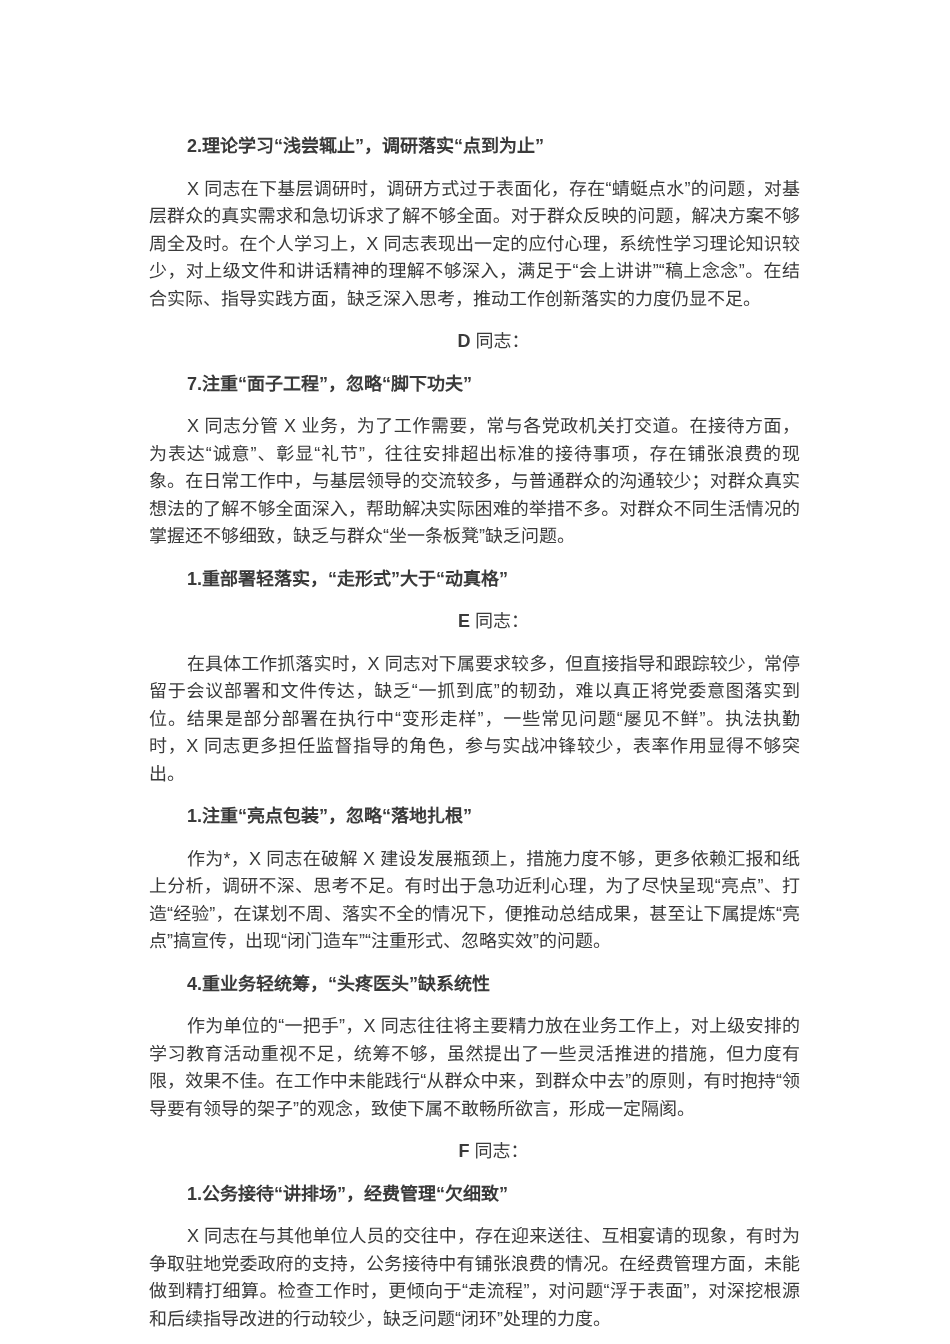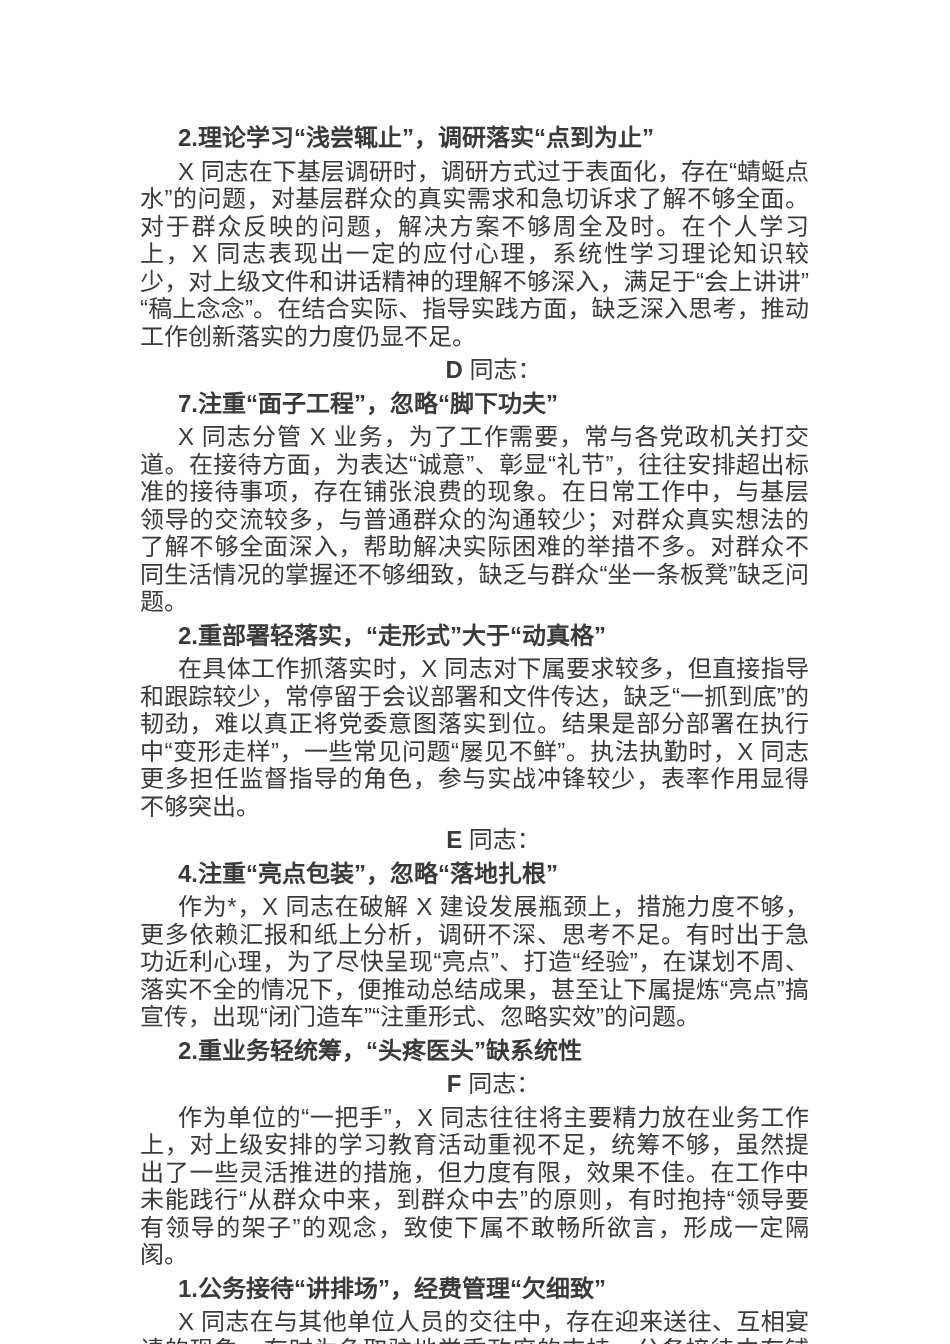--- a/index.html
+++ b/index.html
@@ -26,22 +26,22 @@
 
   .doc-body {
     position: absolute;
     left: 134px;
     top: 118px;
     width: 681px;
   }
 
   
   .p {
-    margin: 6px;
-    font-size: 24px;
+    margin: 15px;
+    font-size: 18px;
     line-height: 27.5px;
     text-align: justify;
     text-justify: inter-ideograph;
     letter-spacing: 0;
     word-break: break-all;
     color: #3a3a3a;
     font-weight: 400;
   }
 
   
@@ -72,25 +72,25 @@
 </head>
 <body>
 
 <div class="page">
   <div class="doc-body" id="doc-body">
       <p class="p heading">2.理论学习“浅尝辄止”，调研落实“点到为止”</p>
       <p class="p para">X 同志在下基层调研时，调研方式过于表面化，存在“蜻蜓点水”的问题，对基层群众的真实需求和急切诉求了解不够全面。对于群众反映的问题，解决方案不够周全及时。在个人学习上，X 同志表现出一定的应付心理，系统性学习理论知识较少，对上级文件和讲话精神的理解不够深入，满足于“会上讲讲”“稿上念念”。在结合实际、指导实践方面，缺乏深入思考，推动工作创新落实的力度仍显不足。</p>
       <p class="p person"><span class="lead">D</span><span> 同志：</span></p>
       <p class="p heading">7.注重“面子工程”，忽略“脚下功夫”</p>
       <p class="p para">X 同志分管 X 业务，为了工作需要，常与各党政机关打交道。在接待方面，为表达“诚意”、彰显“礼节”，往往安排超出标准的接待事项，存在铺张浪费的现象。在日常工作中，与基层领导的交流较多，与普通群众的沟通较少；对群众真实想法的了解不够全面深入，帮助解决实际困难的举措不多。对群众不同生活情况的掌握还不够细致，缺乏与群众“坐一条板凳”缺乏问题。</p>
-      <p class="p heading">2.重部署轻落实，“走形式”大于“动真格”</p>
+      <p class="p heading">1.重部署轻落实，“走形式”大于“动真格”</p>
+      <p class="p person"><span class="lead">E</span><span> 同志：</span></p>
       <p class="p para">在具体工作抓落实时，X 同志对下属要求较多，但直接指导和跟踪较少，常停留于会议部署和文件传达，缺乏“一抓到底”的韧劲，难以真正将党委意图落实到位。结果是部分部署在执行中“变形走样”，一些常见问题“屡见不鲜”。执法执勤时，X 同志更多担任监督指导的角色，参与实战冲锋较少，表率作用显得不够突出。</p>
-      <p class="p person"><span class="lead">E</span><span> 同志：</span></p>
-      <p class="p heading">4.注重“亮点包装”，忽略“落地扎根”</p>
+      <p class="p heading">1.注重“亮点包装”，忽略“落地扎根”</p>
       <p class="p para">作为*，X 同志在破解 X 建设发展瓶颈上，措施力度不够，更多依赖汇报和纸上分析，调研不深、思考不足。有时出于急功近利心理，为了尽快呈现“亮点”、打造“经验”，在谋划不周、落实不全的情况下，便推动总结成果，甚至让下属提炼“亮点”搞宣传，出现“闭门造车”“注重形式、忽略实效”的问题。</p>
-      <p class="p heading">2.重业务轻统筹，“头疼医头”缺系统性</p>
+      <p class="p heading">4.重业务轻统筹，“头疼医头”缺系统性</p>
+      <p class="p para">作为单位的“一把手”，X 同志往往将主要精力放在业务工作上，对上级安排的学习教育活动重视不足，统筹不够，虽然提出了一些灵活推进的措施，但力度有限，效果不佳。在工作中未能践行“从群众中来，到群众中去”的原则，有时抱持“领导要有领导的架子”的观念，致使下属不敢畅所欲言，形成一定隔阂。</p>
       <p class="p person"><span class="lead">F</span><span> 同志：</span></p>
-      <p class="p para">作为单位的“一把手”，X 同志往往将主要精力放在业务工作上，对上级安排的学习教育活动重视不足，统筹不够，虽然提出了一些灵活推进的措施，但力度有限，效果不佳。在工作中未能践行“从群众中来，到群众中去”的原则，有时抱持“领导要有领导的架子”的观念，致使下属不敢畅所欲言，形成一定隔阂。</p>
       <p class="p heading">1.公务接待“讲排场”，经费管理“欠细致”</p>
       <p class="p para">X 同志在与其他单位人员的交往中，存在迎来送往、互相宴请的现象，有时为争取驻地党委政府的支持，公务接待中有铺张浪费的情况。在经费管理方面，未能做到精打细算。检查工作时，更倾向于“走流程”，对问题“浮于表面”，对深挖根源和后续指导改进的行动较少，缺乏问题“闭环”处理的力度。</p>
       <p class="p heading">5.基层走访“重近轻远”，解决问题“浅尝辄止”</p>
     </div>
 </div>
 
 </body></html>

